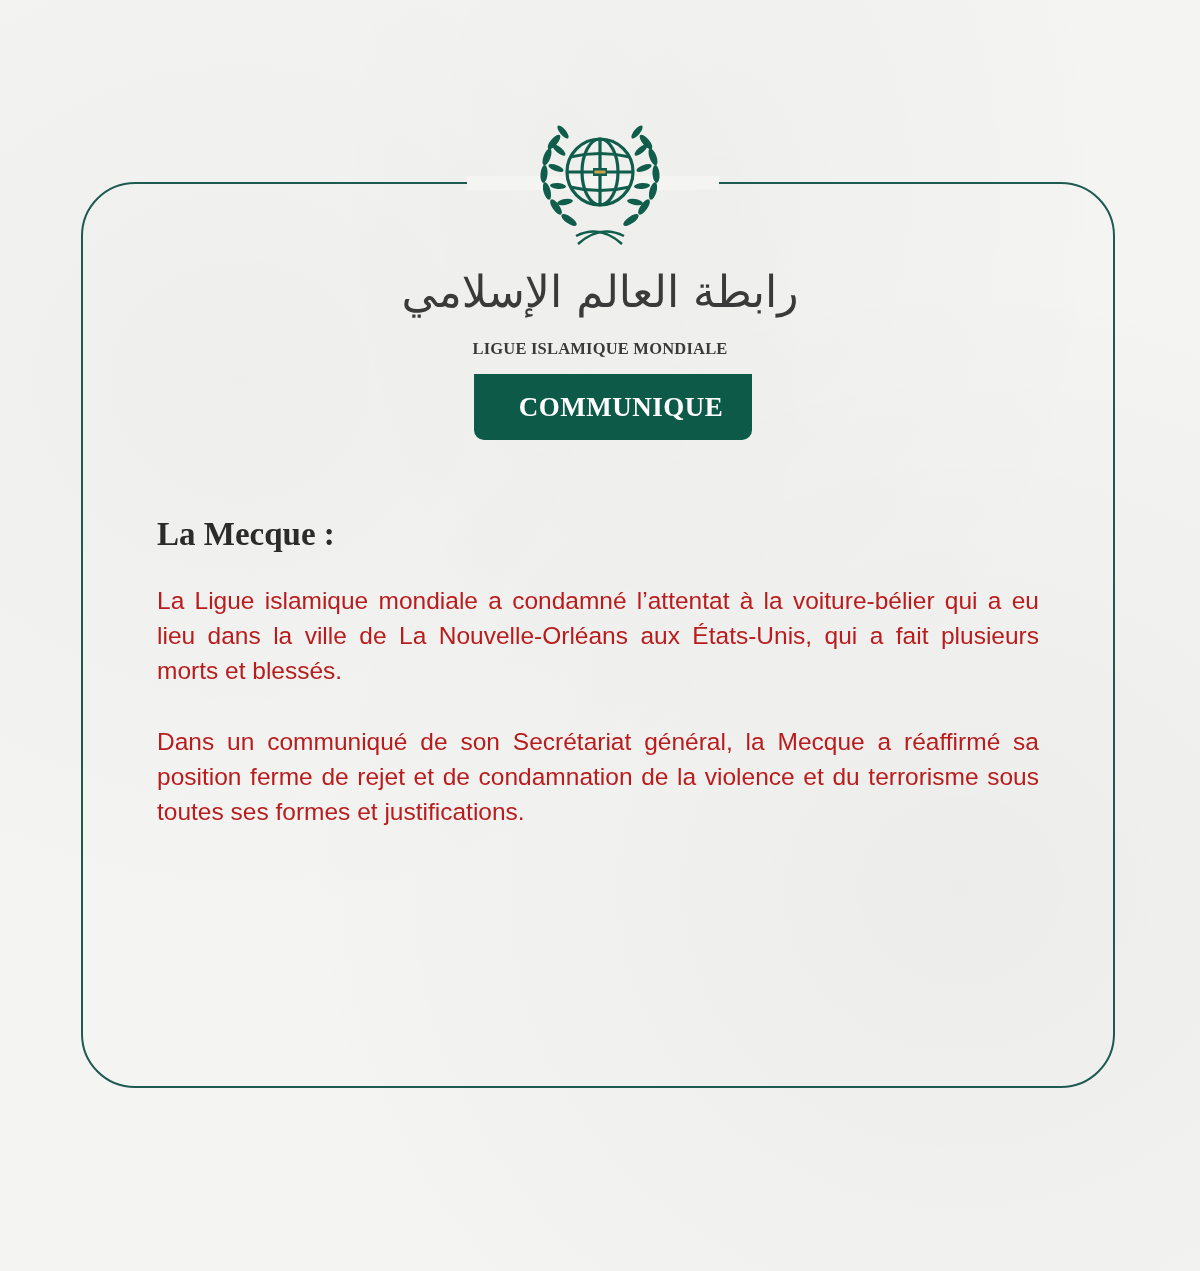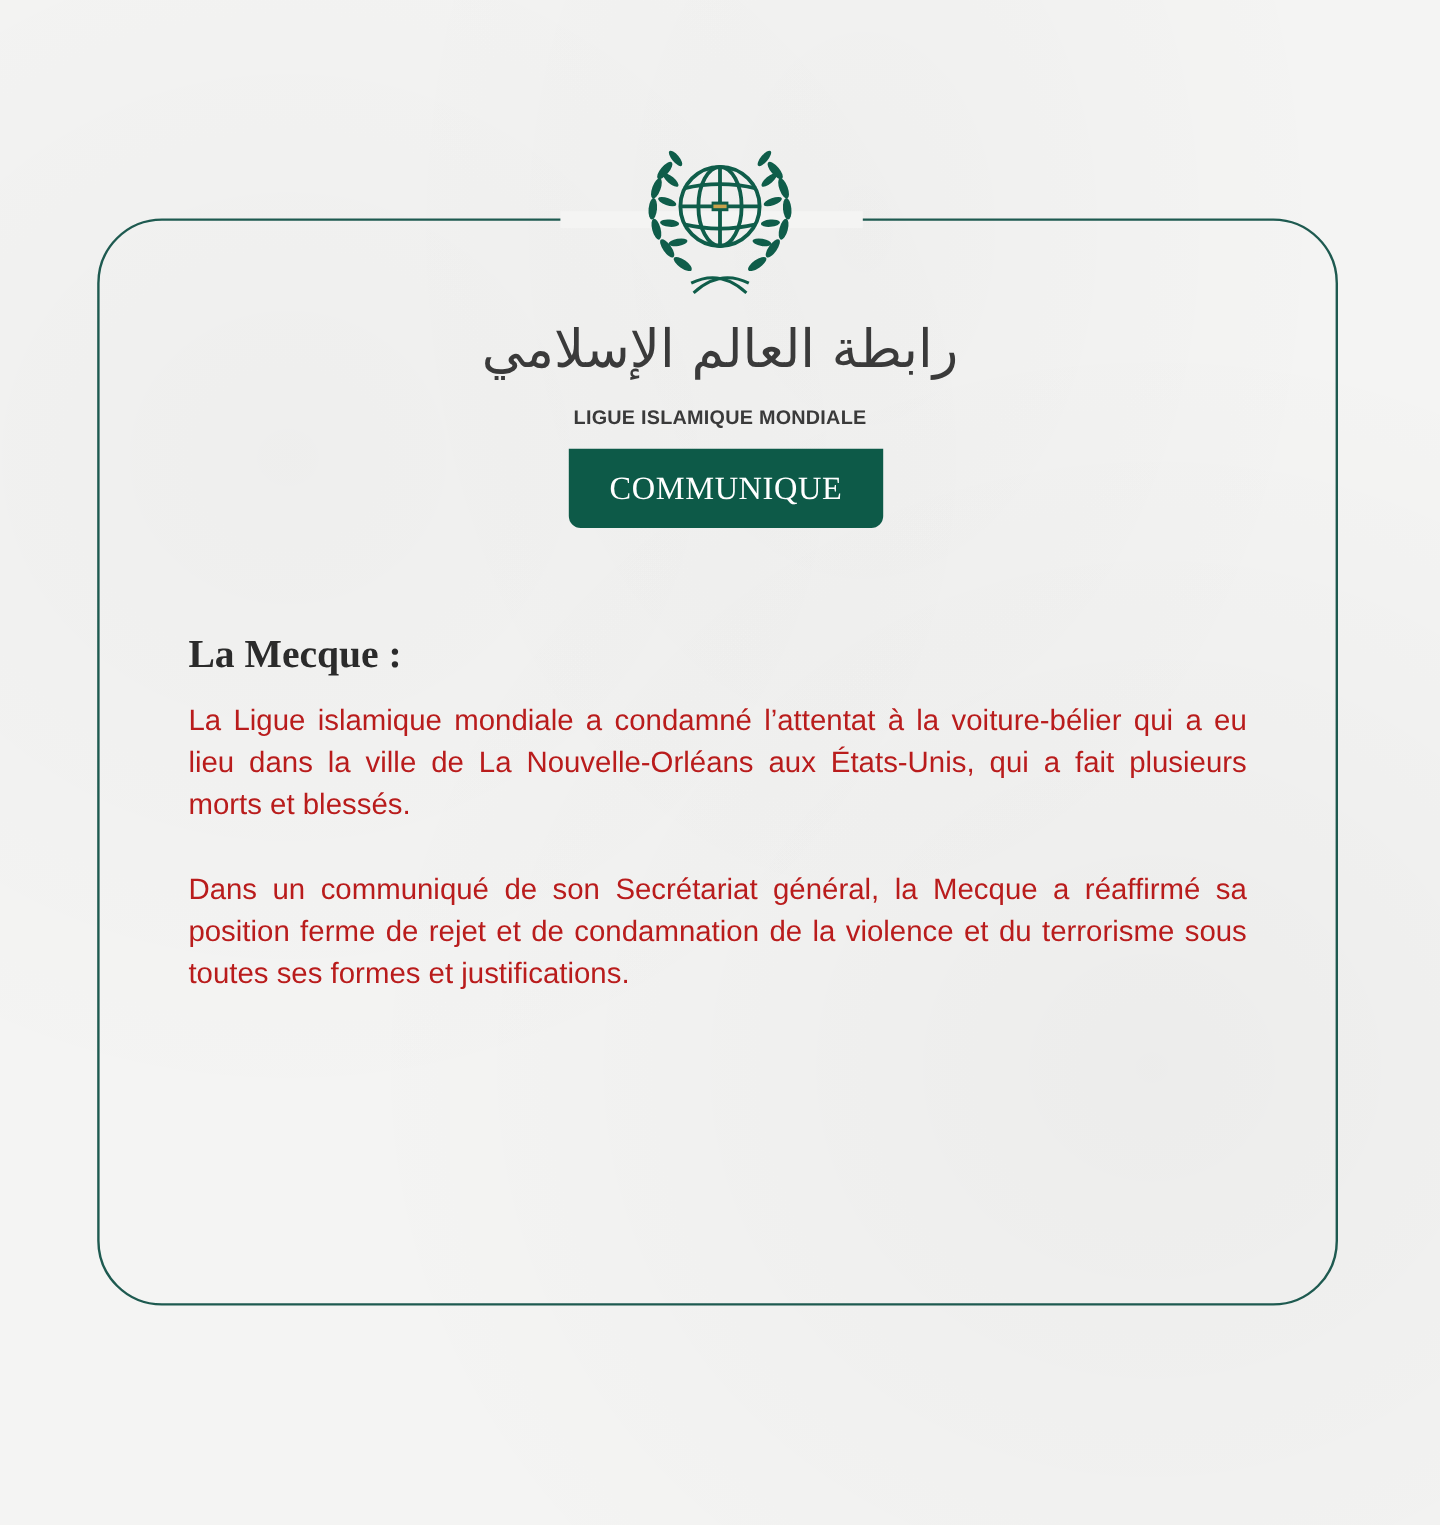--- a/index.html
+++ b/index.html
@@ -43,42 +43,43 @@
       font-family: "DejaVu Serif", serif;
       font-size: 44px;
       color: #3a3a3a;
       direction: rtl;
       line-height: 60px;
     }
     .org-name {
       position: absolute;
       left: 0; width: 1200px; top: 339px;
       text-align: center;
-      font-family: Liberation Sans, sans-serif;
+      font-family: Liberation Serif, serif;
       font-weight: bold;
       font-size: 16.5px;
       color: #3a3a3a;
       letter-spacing: 0.2px;
     }
     .badge {
       position: absolute;
       left: 474px; top: 374px;
       width: 262px; height: 66px;
       background: #0d5a48;
       border-radius: 0 0 10px 10px;
       display: flex; align-items: center; justify-content: center;
       color: #ffffff;
       font-family: "Liberation Serif", serif;
-      font-weight: normal;
+      font-weight: bold;
       font-size: 27px;
       letter-spacing: 0.5px;
+      padding-left: 16px;
     }
     .dateline {
       position: absolute;
-      left: 157px; top: 528px;
+      left: 157px; top: 516px;
       font-family: "Liberation Serif", serif;
       font-weight: bold;
       font-size: 33px;
       color: #2b2b2b;
     }
     .body-text {
       position: absolute;
       left: 157px; top: 583px;
       width: 882px;
     }

